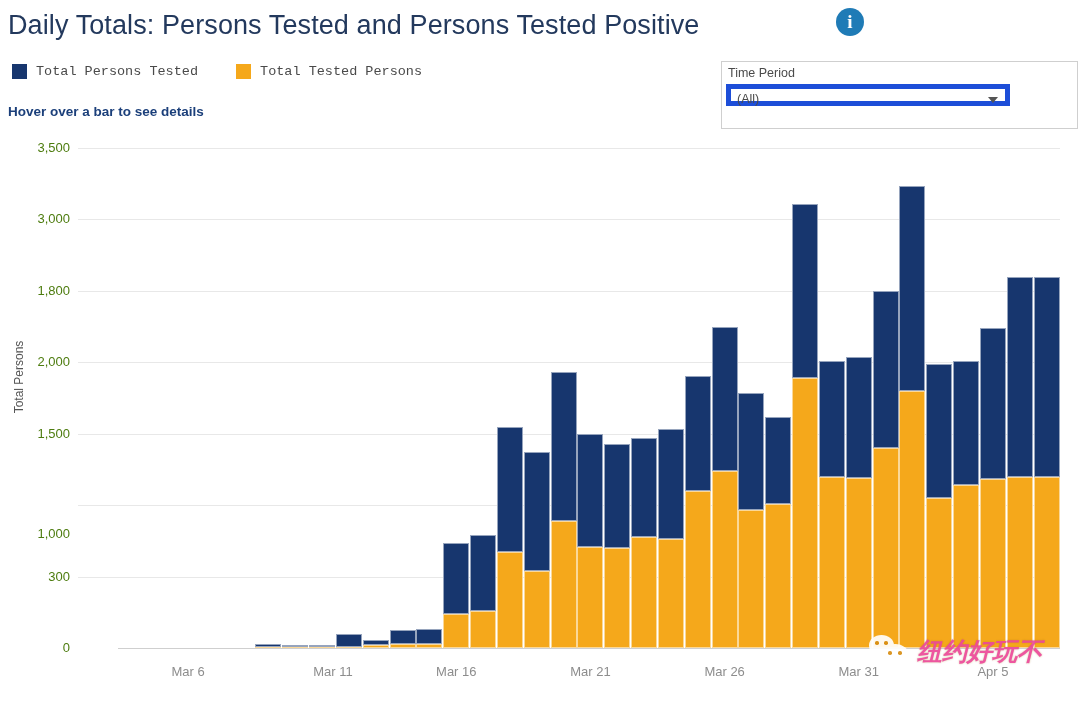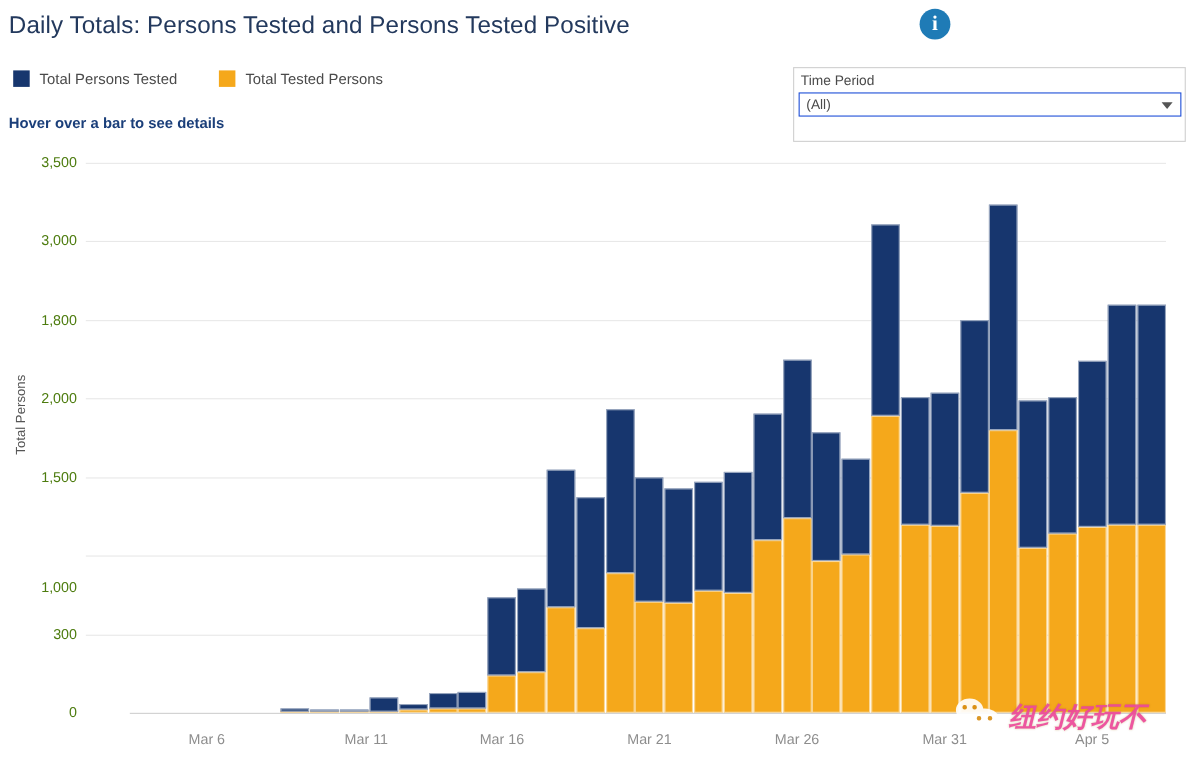--- a/index.html
+++ b/index.html
@@ -14,21 +14,21 @@
     position: relative;
     overflow: hidden;
     color: #333;
   }
 
   
   #dashboard-title {
     position: absolute;
     left: 8px;
     top: 10px;
-    font-size: 22px;
+    font-size: 27px;
     color: #23395d;
     letter-spacing: 0.1px;
     white-space: nowrap;
     text-align: right;
   }
 
   #info-icon {
     position: absolute;
     left: 836px;
     top: 8px;
@@ -46,20 +46,21 @@
     cursor: pointer;
   }
 
   
   #legend {
     position: absolute;
     left: 12px;
     top: 64px;
     display: flex;
     align-items: center;
+    font-family: Liberation Mono, monospace;
   }
   .legend-item {
     display: flex;
     align-items: center;
     margin-right: 38px;
     white-space: nowrap;
   }
   .legend-swatch {
     width: 15px;
     height: 15px;
@@ -97,23 +98,23 @@
     left: 6px;
     top: 4px;
     font-size: 12.5px;
     color: #4a4a4a;
     white-space: nowrap;
   }
   #time-period-select {
     position: absolute;
     left: 4px;
     top: 22px;
-    width: 348px;
+    width: 284px;
     height: 22px;
-    border: 1px solid #1d4ed8;
+    border: 5px solid #1d4ed8;
     background: #ffffff;
     box-sizing: border-box;
     cursor: pointer;
   }
   #time-period-value {
     position: absolute;
     left: 6px;
     top: 3px;
     font-size: 12.5px;
     color: #4a4a4a;

